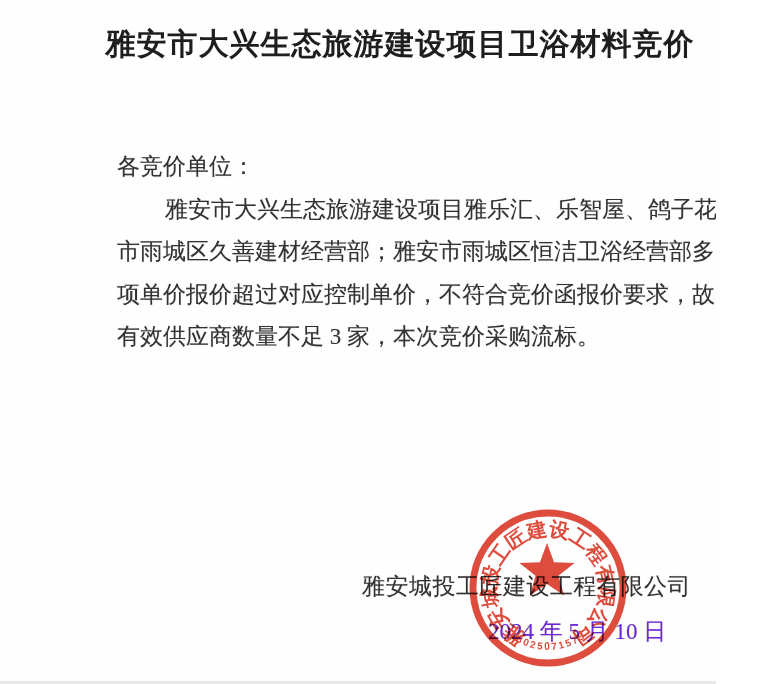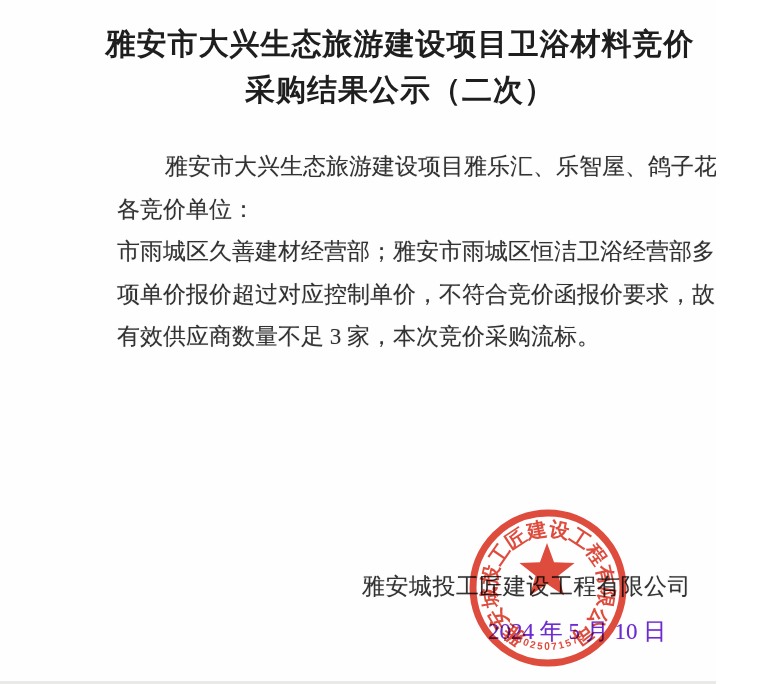--- a/index.html
+++ b/index.html
@@ -85,26 +85,25 @@
     background: #e9e9e7;
   }
 </style>
 </head>
 <body>
 
 <div class="page">
 
   <header class="title">
     <div>雅安市大兴生态旅游建设项目卫浴材料竞价</div>
-    <div>采购结果公示（二次）</div>
   </header>
 
   <main class="body-text">
+    <div class="line">各竞价单位：</div>
     <div class="line indent">雅安市大兴生态旅游建设项目雅乐汇、乐智屋、鸽子花</div>
-    <div class="line">各竞价单位：</div>
     <div class="line">市雨城区久善建材经营部；雅安市雨城区恒洁卫浴经营部多</div>
     <div class="line">项单价报价超过对应控制单价，不符合竞价函报价要求，故</div>
     <div class="line">有效供应商数量不足 3 家，本次竞价采购流标。</div>
   </main>
 
   <div class="signature">雅安城投工匠建设工程有限公司</div>
   <div class="date">2024 年 5 月 10 日</div>
 
   <svg class="stamp" viewBox="0 0 190 190" xmlns="http://www.w3.org/2000/svg">
     <circle class="ring" cx="95" cy="95" r="75"></circle>

